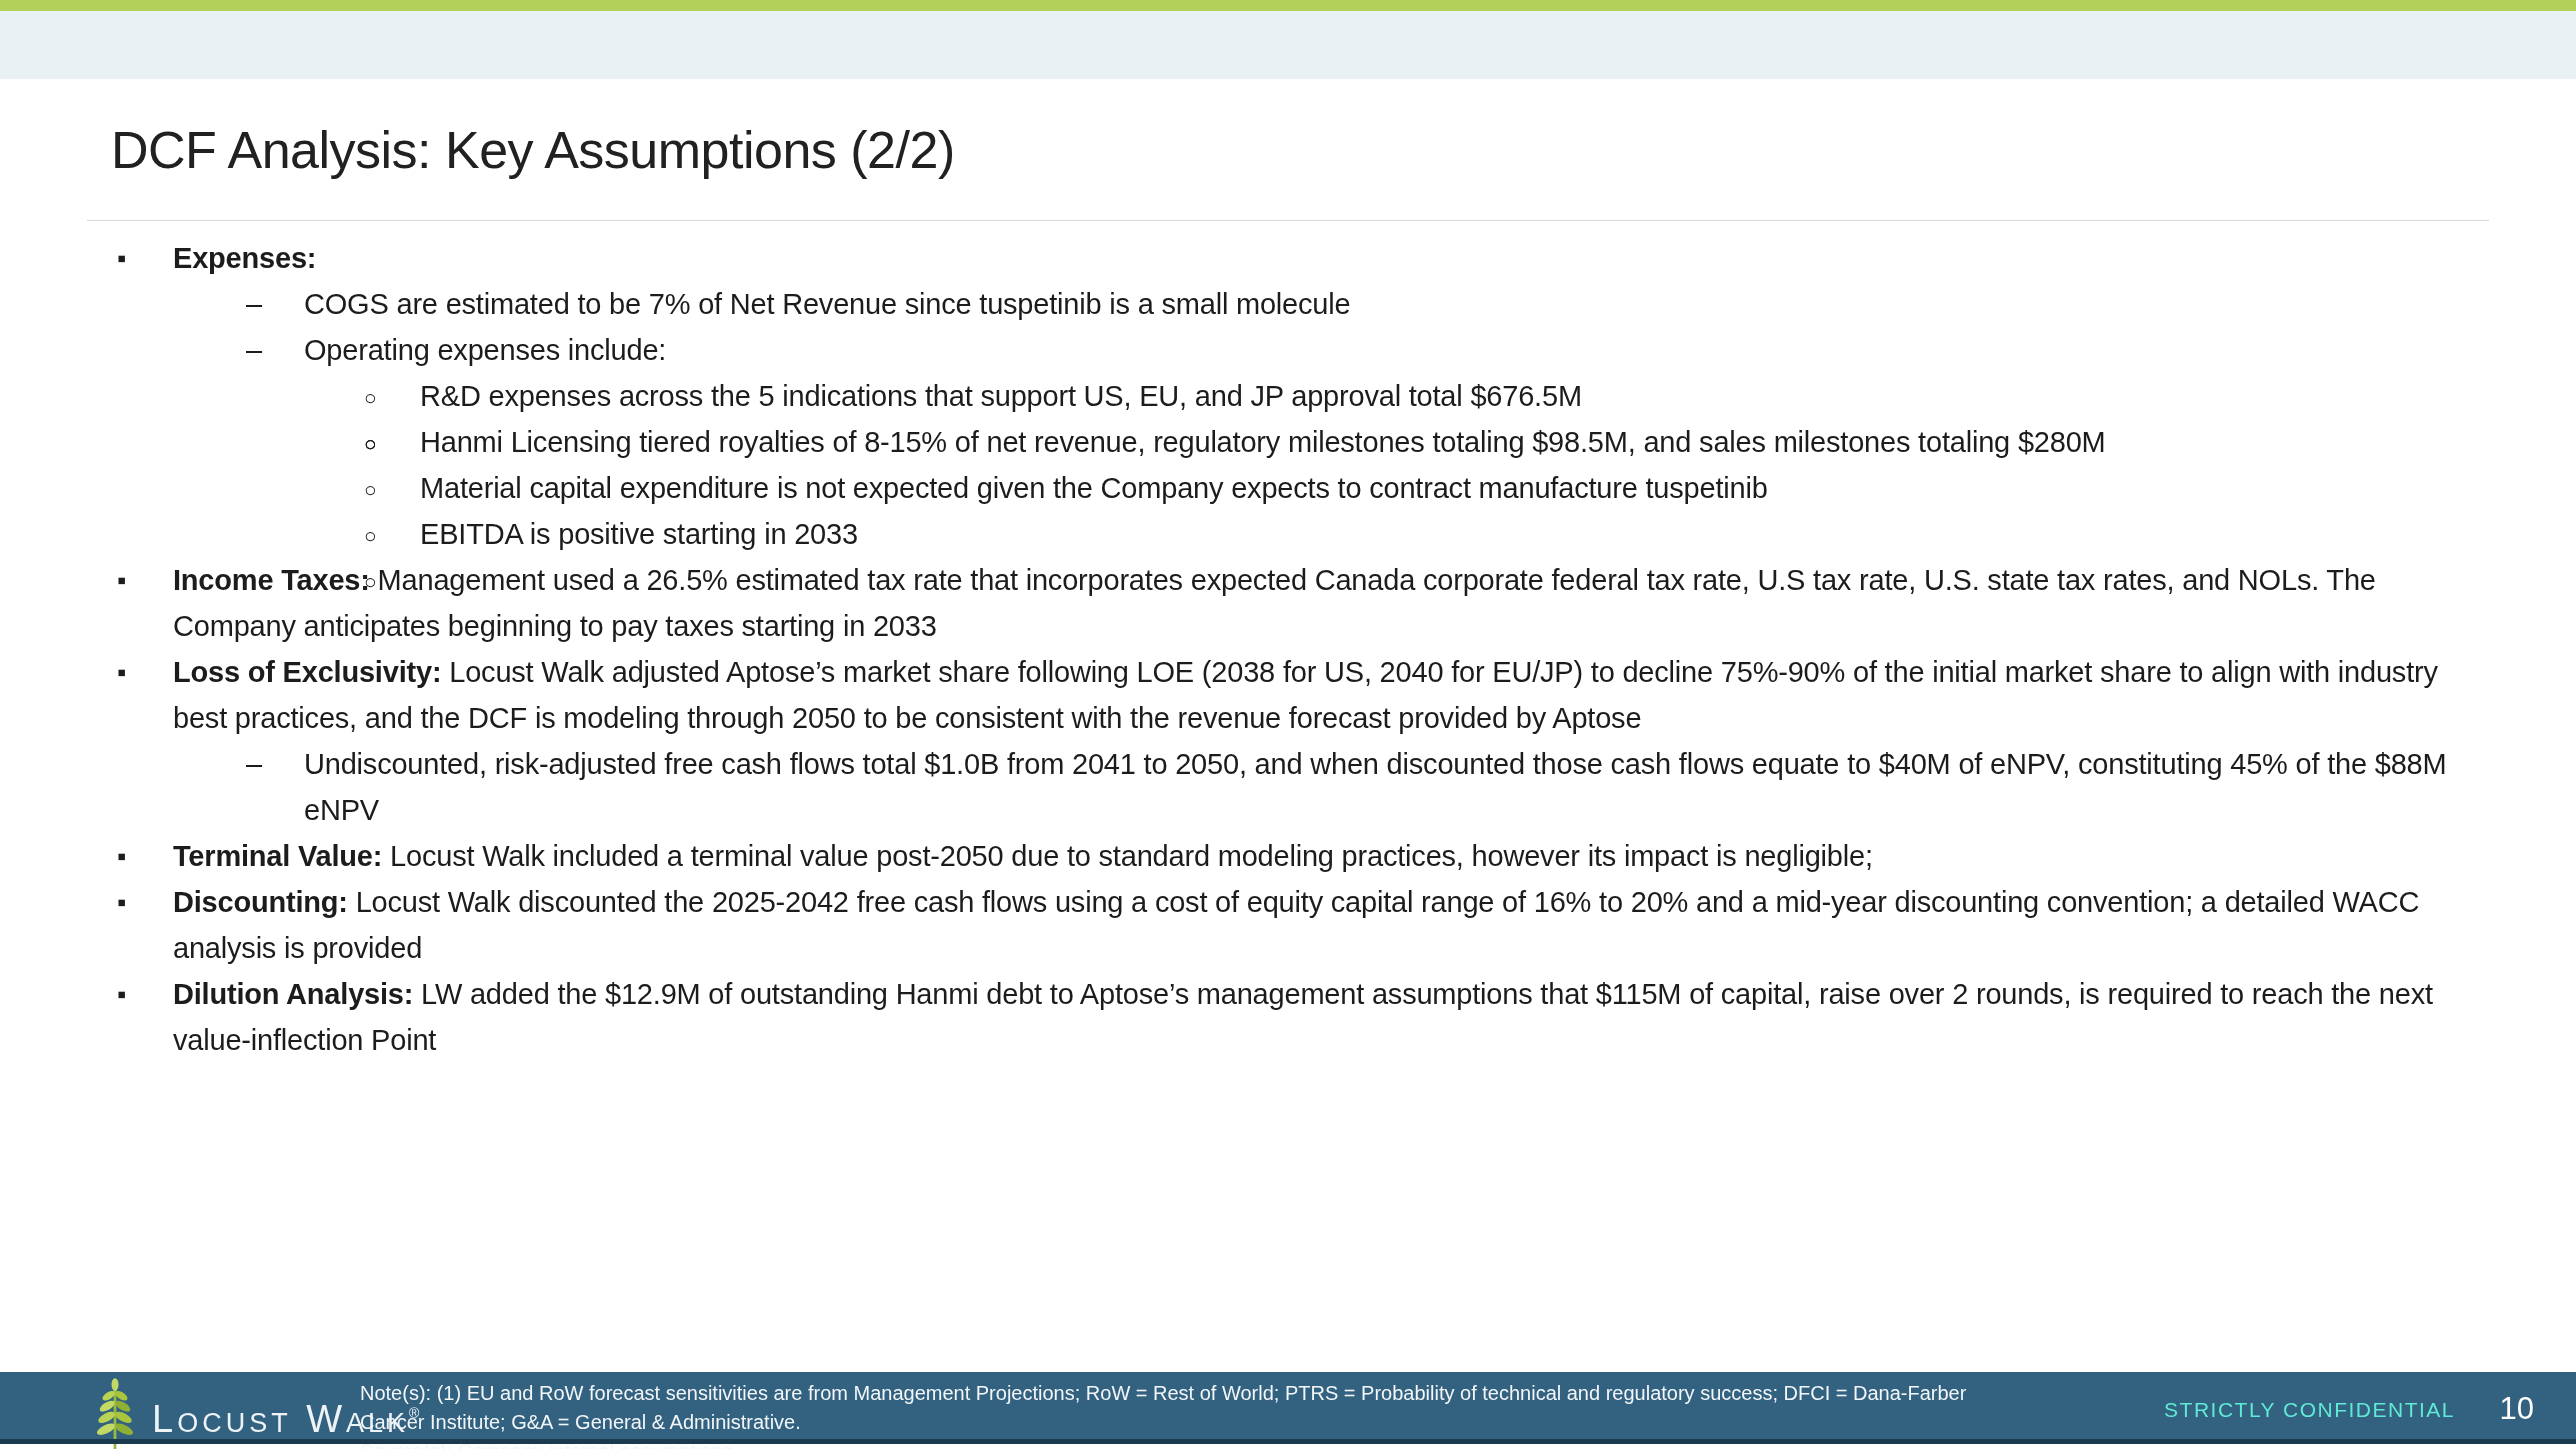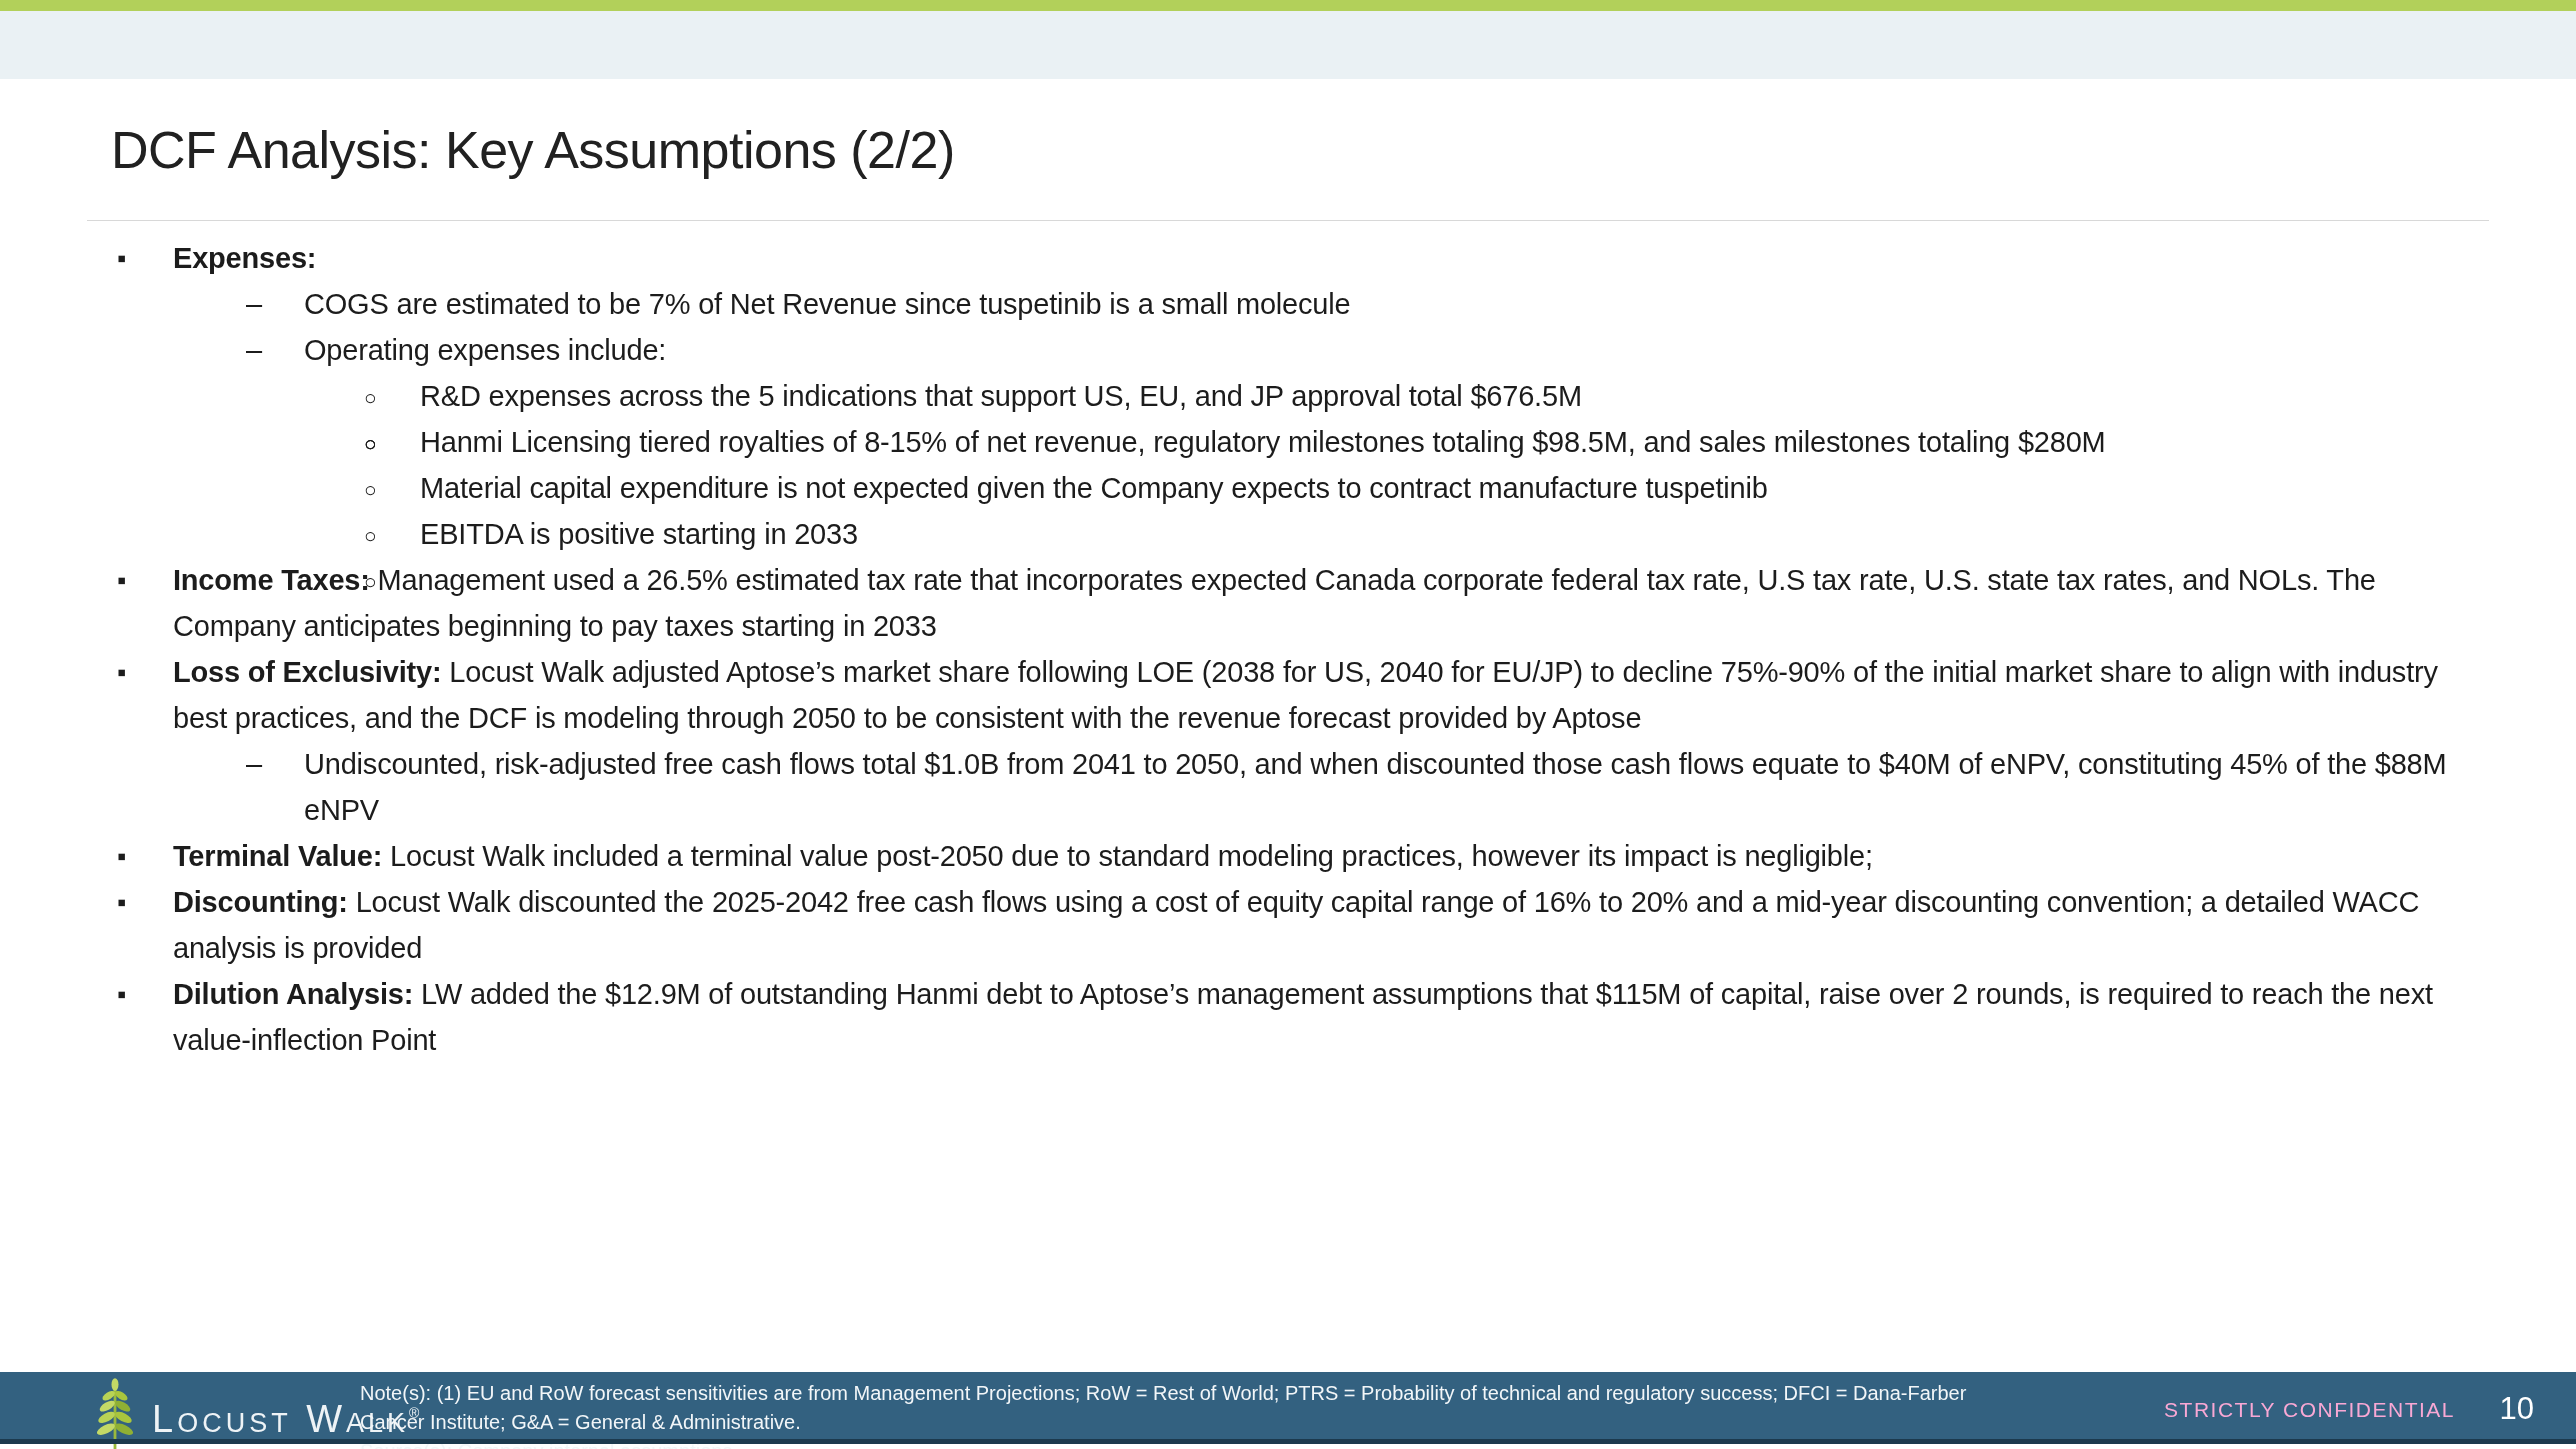--- a/index.html
+++ b/index.html
@@ -63,21 +63,21 @@
     margin-left: 16px; white-space: nowrap;
   }
   .logo-reg { font-size: 14px; vertical-align: 14px; letter-spacing: 0; }
   .notes {
     position: absolute; left: 360px; top: 7px; width: 1645px;
     font-size: 20px; line-height: 29px; color: #f2f6f8;
   }
   .notes .src { display: block; }
   .confidential {
     position: absolute; right: 121px; top: 26px;
-    font-size: 21px; letter-spacing: 1.5px; color: #f9a8d4; white-space: nowrap;
+    font-size: 21px; letter-spacing: 1.5px; color: #5eead4; white-space: nowrap;
   }
   .page-num {
     position: absolute; right: 42px; top: 19px;
     font-size: 31px; color: #ffffff;
   }
 </style>
 </head>
 <body>
 
 <div class="slide">

